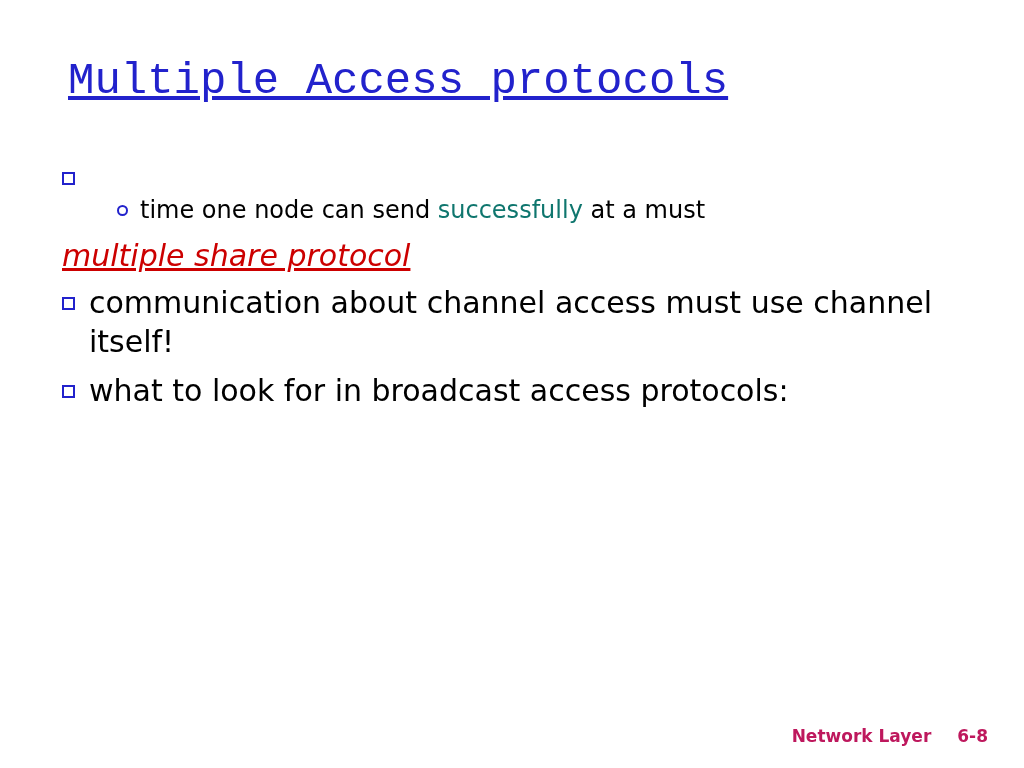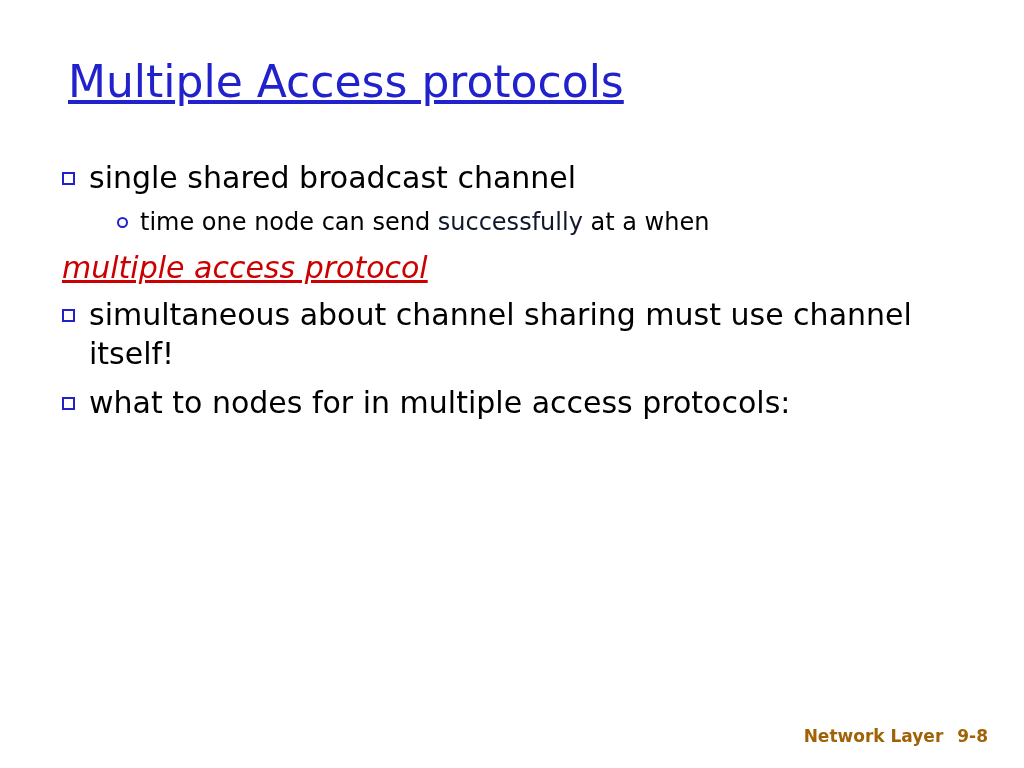--- a/index.html
+++ b/index.html
@@ -21,20 +21,21 @@
   }
   .slide-title {
     position: absolute;
     left: 68px;
     top: 56px;
     font-size: 44px;
     color: #2222cc;
     text-decoration: underline;
     letter-spacing: 0px;
     white-space: nowrap;
+    font-family: Liberation Mono, monospace;
   }
   .body-block {
     position: absolute;
     left: 62px;
     top: 158px;
     width: 920px;
   }
   .bullet-row {
     display: flex;
     align-items: flex-start;
@@ -70,75 +71,74 @@
     line-height: 39px;
     color: #000000;
     max-width: 880px;
   }
   .txt-lvl2 {
     font-size: 24px;
     line-height: 31px;
     color: #000000;
   }
   .red {
-    color: #0f172a;
+    color: #0f766e;
   }
   .heading-red {
     font-size: 30px;
     line-height: 39px;
     color: #cc0000;
     font-style: italic;
     text-decoration: underline;
     margin: 4px 0 8px 0;
   }
   .footer {
     position: absolute;
     right: 36px;
     bottom: 22px;
     font-size: 17px;
     font-weight: bold;
-    color: #a16207;
+    color: #be185d;
     display: flex;
-    gap: 14px;
+    gap: 26px;
     align-items: baseline;
   }
 </style>
 </head>
 <body>
 
 <div class="slide">
 
   <div class="slide-title">Multiple Access protocols</div>
 
   <div class="body-block">
 
     <div class="bullet-row lvl1">
       <span class="marker-square"></span>
-      <span class="txt-lvl1">single shared broadcast channel</span>
     </div>
 
 
     <div class="bullet-row lvl2">
       <span class="marker-circle"></span>
-      <span class="txt-lvl2"><span>time one node can send </span><span class="red">successfully</span><span> at a when</span></span>
+      <span class="txt-lvl2"><span>time one node can send </span><span class="red">successfully</span><span> at a must</span></span>
     </div>
 
-    <div class="heading-red">multiple access protocol</div>
+    <div class="heading-red">multiple share protocol</div>
 
 
     <div class="bullet-row lvl1">
       <span class="marker-square"></span>
-      <span class="txt-lvl1">simultaneous about channel sharing must use channel itself!</span>
+      <span class="txt-lvl1">communication about channel access must use channel itself!</span>
     </div>
 
     <div class="bullet-row lvl1">
       <span class="marker-square"></span>
-      <span class="txt-lvl1">what to nodes for in multiple access protocols:</span>
+      <span class="txt-lvl1">what to look for in broadcast access protocols:</span>
     </div>
 
   </div>
 
   <div class="footer">
     <span>Network Layer</span>
-    <span>9-8</span>
+    <span>6-8</span>
   </div>
 
 </div>
 
 </body></html>

